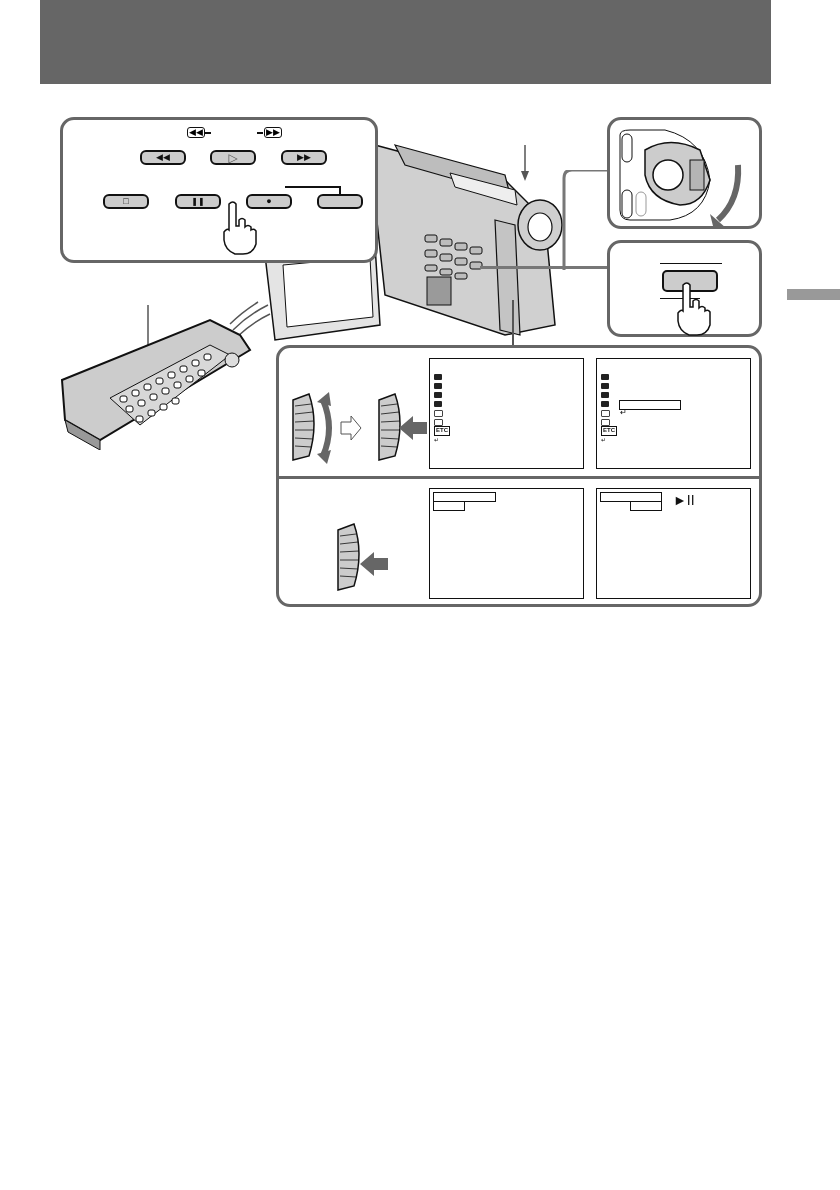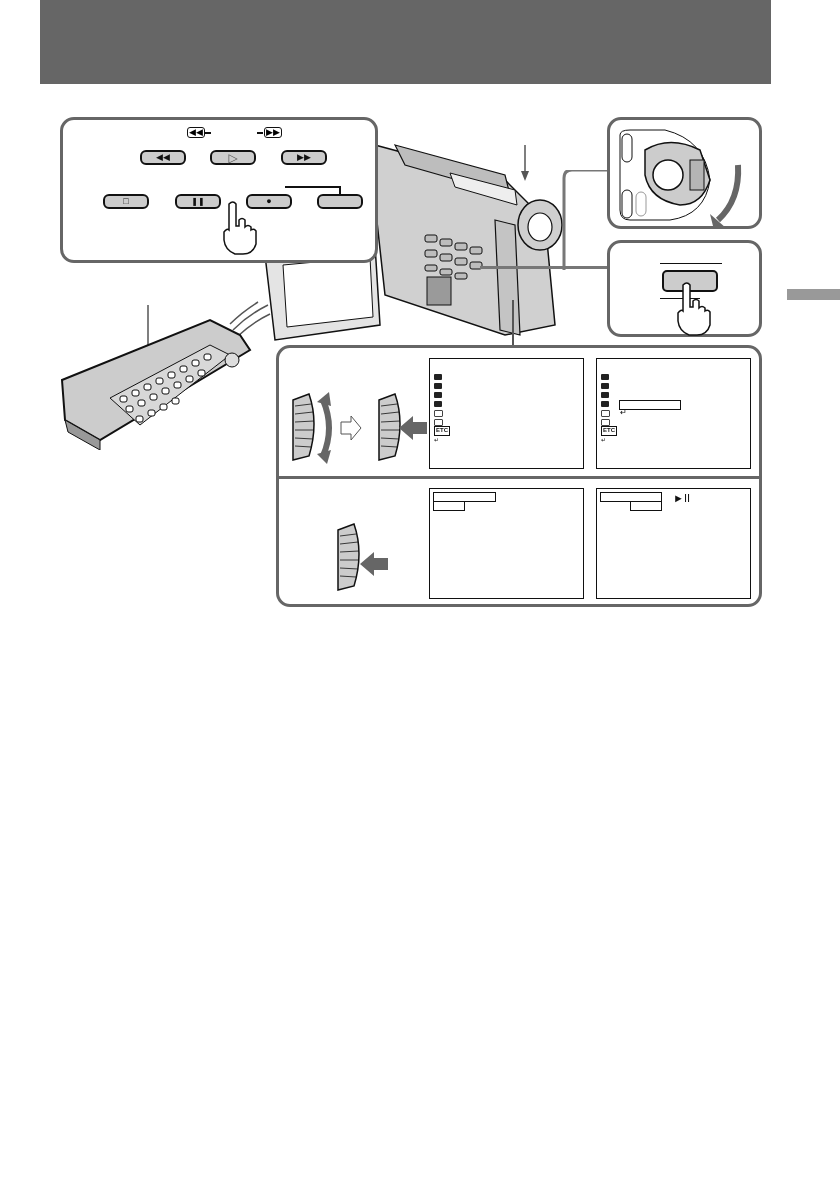--- a/index.html
+++ b/index.html
@@ -14,21 +14,21 @@
   .menu-panel { left:276px; top:345px; width:486px; height:262px; }
   .menu-divider { left:0; top:128px; width:480px; height:3px; background:#666666; }
   .btn { position:absolute; height:15px; border:2px solid #111; border-radius:6px; background:#cccccc; box-sizing:border-box; display:flex; align-items:center; justify-content:center; font-size:9px; color:#111; line-height:1; }
   .screen { position:absolute; border:1.5px solid #111; background:#fff; box-sizing:border-box; }
   .menu-icons { position:absolute; left:4px; top:14px; display:flex; flex-direction:column; gap:0px; }
   .mi { width:10px; height:8px; font-size:6px; line-height:8px; margin-bottom:1px; color:#111; display:flex; align-items:center; justify-content:flex-start; }
   .mi-box { width:8px; height:6px; background:#222; border-radius:1px; }
   .mi-box.light { background:#fff; border:1px solid #444; width:7px; height:5px; }
   .mi-etc { font-size:6px; font-weight:bold; border:1px solid #111; padding:0 1px; line-height:7px; height:8px; }
   .hl-box { position:absolute; border:1.5px solid #111; box-sizing:border-box; background:#fff; }
-  .play-pause { position:absolute; font-size:11px; color:#111; letter-spacing:0; }
+  .play-pause { position:absolute; font-size:14px; color:#111; letter-spacing:0; }
 </style>
 </head>
 <body>
 
 <div class="abs header-band"></div>
 
 <div class="abs side-tab"></div>
 
 <svg class="abs" style="left:255px;top:125px;" width="330" height="230" viewBox="0 0 330 230">
 

